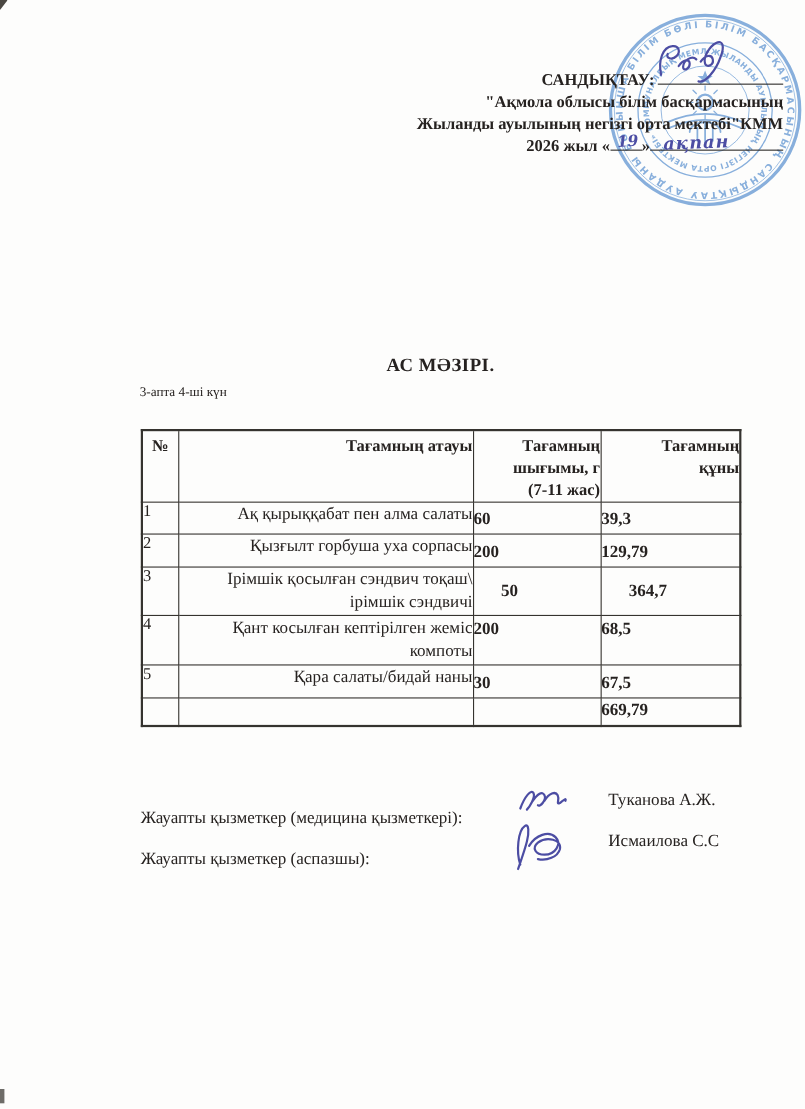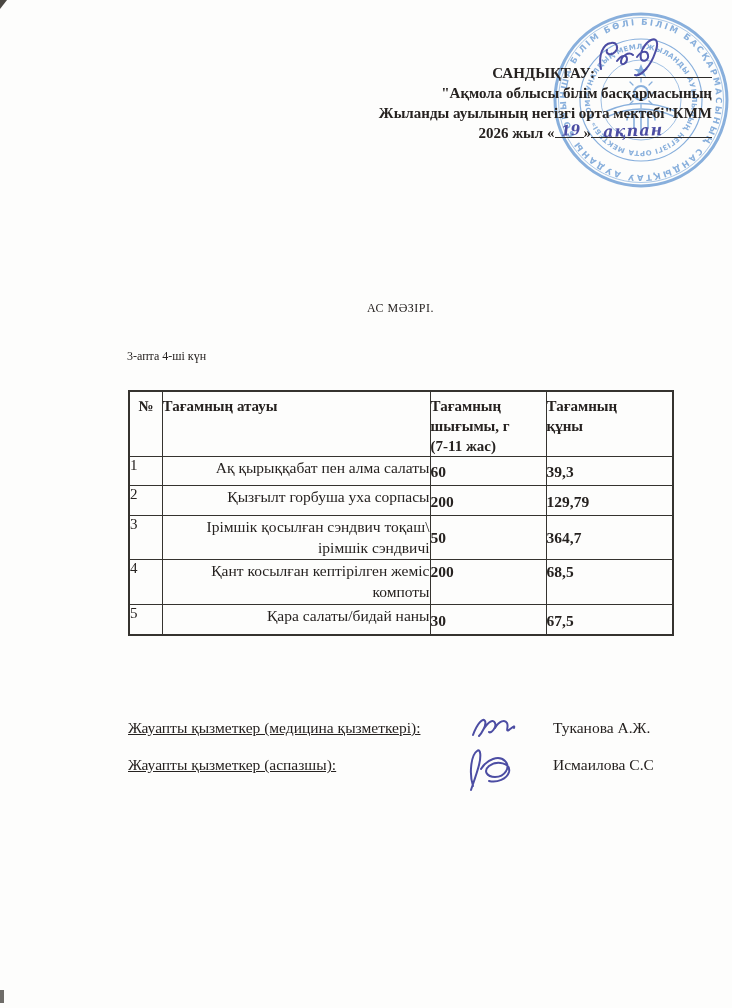--- a/index.html
+++ b/index.html
@@ -25,44 +25,44 @@
   .sig{position:absolute;fill:none;stroke:#4c4da3;stroke-width:2;stroke-linecap:round;stroke-linejoin:round;}
   .sig-director{left:-4px;top:-30px;width:82px;height:46px;}
   .day-blank{width:29px;height:12px;text-align:center;}
   .month-blank{width:121px;height:12px;text-align:left;}
   .hand{font-style:italic;font-weight:bold;color:#4c4da3;
         font-family:"DejaVu Serif","Liberation Serif",serif;}
   .day-blank .hand{position:absolute;left:6px;bottom:-3px;font-size:14px;transform:rotate(-4deg);}
   .month-blank .hand{position:absolute;left:12px;bottom:-4px;font-size:16px;letter-spacing:1px;transform:rotate(-2deg);display:inline-block;}
 
   
-  .title{position:absolute;left:128px;top:301px;width:545px;text-align:center;
-         font-size:12px;font-weight:normal;letter-spacing:.5px;}
+  .title{position:absolute;left:128px;top:322px;width:545px;text-align:center;
+         font-size:17px;font-weight:bold;letter-spacing:.5px;}
   .subtitle{position:absolute;left:127px;top:349px;font-size:12px;}
 
   
   table.menu{position:absolute;left:128px;top:390px;border-collapse:collapse;table-layout:fixed;
              font-size:15.5px;}
   table.menu{border:2px solid #35332f;}
   table.menu th,table.menu td{border:1.5px solid #35332f;padding:0;overflow:hidden;}
   col.c-num{width:33px;}col.c-name{width:268px;}col.c-portion{width:116px;}col.c-cost{width:127px;}
   tr.hdr{height:64px;}
-  tr.hdr th{font-size:15px;font-weight:bold;text-align:left;vertical-align:top;padding-top:4px;line-height:20px;}
+  tr.hdr th{font-size:15px;font-weight:bold;text-align:right;vertical-align:top;padding-top:4px;line-height:20px;}
   tr.hdr th.h-num{text-align:center;}
   td.num{vertical-align:top;text-align:left;padding:3px 0 0 6px;font-size:15px;}
   td.nm{vertical-align:top;text-align:right;padding:3px 4px 0 9px;line-height:21px;}
   td.val{font-weight:bold;text-align:left;}
   tr.vbot td.val{vertical-align:bottom;padding-bottom:4px;}
-  tr.vmid td.val{vertical-align:middle;}
+  tr.vmid td.val{vertical-align:middle;padding-left:25px;}
   tr.vtop td.val{vertical-align:top;padding-top:3px;}
   tr.h29{height:29px;}tr.h30{height:30px;}tr.h44{height:44px;}tr.h45{height:45px;}tr.h25{height:25px;}
 
   
   .resp{position:absolute;left:0;width:732px;font-size:15.5px;z-index:2;}
-  .resp-label{position:absolute;left:128px;top:0;text-decoration:underline;}
+  .resp-label{position:absolute;left:128px;top:16px;}
   .resp-name{position:absolute;left:553px;top:0;}
   .resp1{top:719px;}
   .resp2{top:756px;}
   .sig-med{left:468px;top:-8px;width:52px;height:32px;}
   .sig-cook{left:462px;top:-12px;width:62px;height:52px;}
   .stamp text{font-family:"DejaVu Sans","Liberation Sans",sans-serif;}
 </style>
 </head>
 <body>
 
@@ -172,20 +172,26 @@
         <td class="nm">Қант косылған кептірілген жеміс компоты</td>
         <td class="val">200</td>
         <td class="val">68,5</td>
       </tr>
       <tr class="h30 vbot">
         <td class="num">5</td>
         <td class="nm">Қара салаты/бидай наны</td>
         <td class="val">30</td>
         <td class="val">67,5</td>
       </tr>
+      <tr class="h25 vbot">
+        <td class="num"></td>
+        <td class="nm"></td>
+        <td class="val"></td>
+        <td class="val">669,79</td>
+      </tr>
     </tbody>
   </table>
 
   <div class="resp resp1">
     <span class="resp-label">Жауапты қызметкер (медицина қызметкері):</span>
     <svg class="sig sig-med" viewBox="0 0 52 32">
       <path d="M5,24 C9,13 15,6 17,10 C19,14 13,23 11,25 M15,19 C21,10 25,8 27,12 C29,16 23,23 21,21 M27,17 C31,10 37,8 39,12 C41,16 37,21 41,19 C45,16 47,14 46,17"></path>
     </svg>
     <span class="resp-name">Туканова А.Ж.</span>
   </div>

